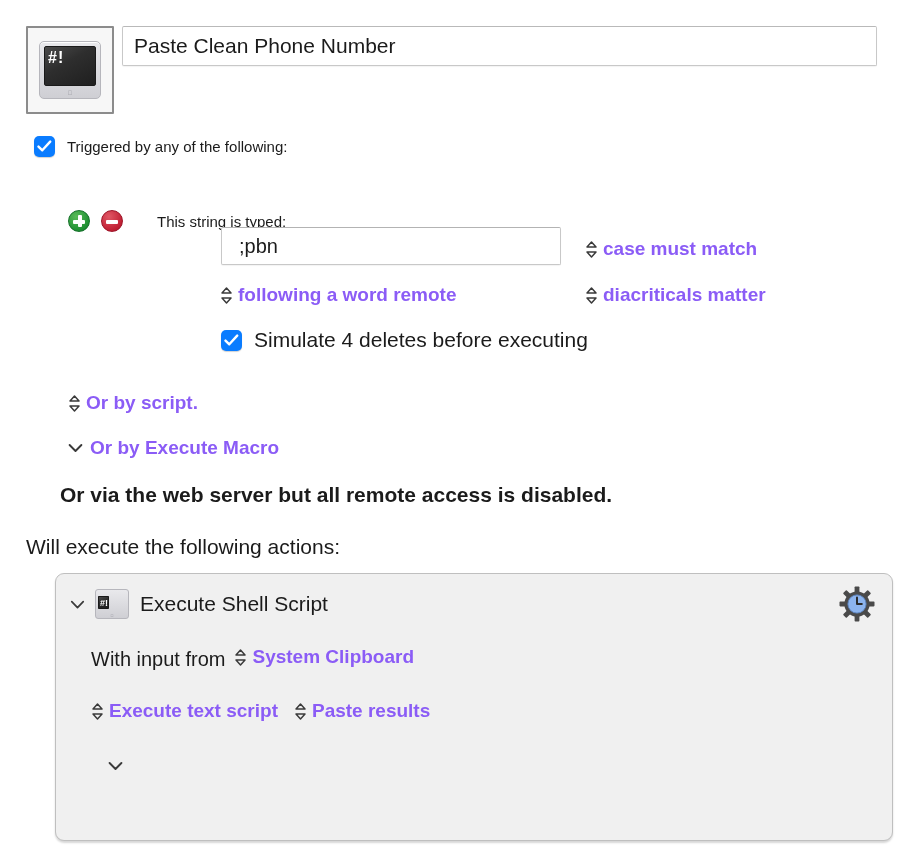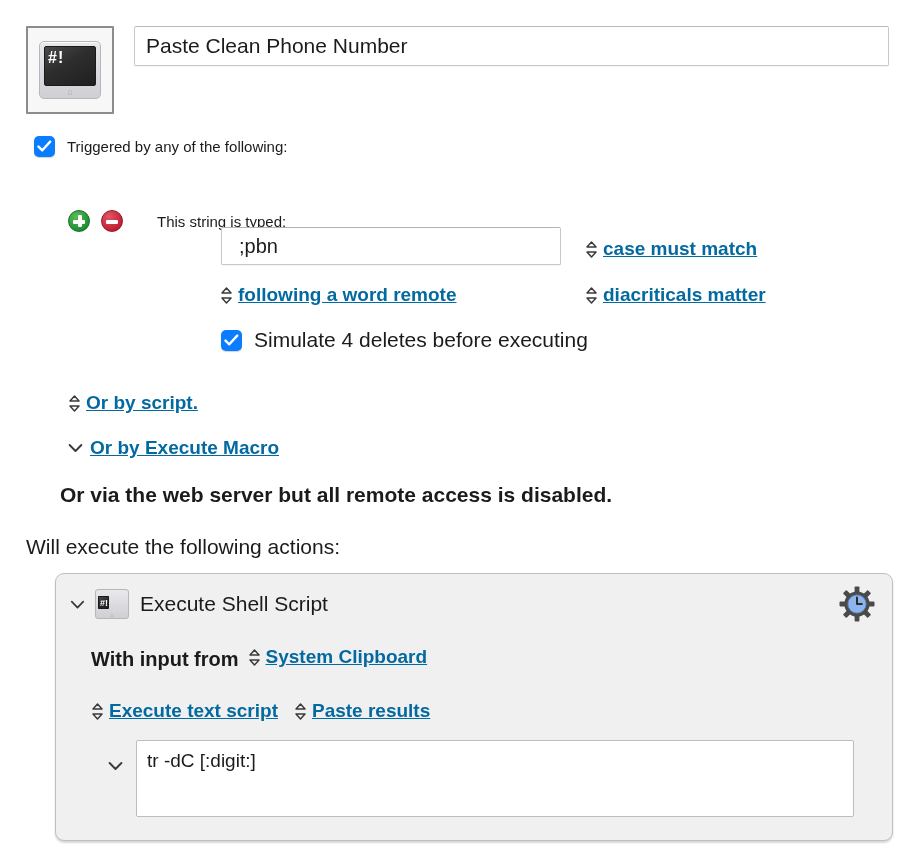--- a/index.html
+++ b/index.html
@@ -46,21 +46,21 @@
     line-height: 1;
     padding: 3px 0 0 3px;
     letter-spacing: 1px;
   }
   .crt .base {
     position: absolute; left: 0; right: 0; bottom: 2px;
     text-align: center; font-size: 6px; color: #8e8e95; line-height: 1;
   }
 
   .title-field {
-    margin-left: 20px;
+    margin-left: 8px;
     width: 755px; height: 40px;
     background: #ffffff;
     border: 1px solid #c8c8c8;
     border-top-color: #b9b9b9;
     border-radius: 2px;
     display: flex; align-items: center;
     padding: 0 11px;
     font-size: 21px;
     color: #1b1b1b;
     box-shadow: 0 1px 1px rgba(0,0,0,0.05);
@@ -73,21 +73,21 @@
     width: 21px; height: 21px;
     border-radius: 5px;
     background: #0a7cff;
     position: relative;
     flex: none;
     box-shadow: 0 1px 1px rgba(0,0,0,0.18);
   }
   .checkbox svg { position: absolute; left: 3px; top: 3px; }
 
   .label-reg { font-size: 15px; font-weight: 400; color: #1b1b1b; }
-  .label-bold { font-size: 19px; font-weight: 700; color: #0369a1; text-decoration: underline; }
+  .label-bold { font-size: 19px; font-weight: 700; color: #8b5cf6; }
 
   
   .ud { display: inline-flex; flex-direction: column; align-items: center;
         justify-content: center; width: 13px; height: 20px; flex: none;
         margin-right: 5px; color: #3a3a3a; }
   .ud svg { display: block; }
 
   .dn { display: inline-flex; align-items: center; justify-content: center;
         width: 15px; height: 20px; flex: none; margin-right: 7px; color: #3a3a3a; }
 
@@ -159,21 +159,21 @@
     color: #ffffff; font-size: 9px; font-weight: 700; line-height: 1;
     padding: 1px 0 0 1px;
   }
   .crt-sm .base { position: absolute; left:0; right:0; bottom:0; text-align:center; font-size:4px; color:#8e8e95; line-height:1; }
 
   #action-title { font-size: 21px; font-weight: 400; margin-left: 11px; }
 
   #gear-clock { position: absolute; right: 17px; top: 12px; width: 36px; height: 36px; }
 
   #input-from-row  { position: absolute; left: 35px; top: 72px; display: flex; align-items: baseline; }
-  #input-from-row .pre { font-size: 20px; font-weight: 700; margin-right: 9px; }
+  #input-from-row .pre { font-size: 20px; font-weight: 400; margin-right: 9px; }
 
   #script-mode-row { position: absolute; left: 35px; top: 126px; display: flex; align-items: center; }
   #script-mode-row .gap { width: 16px; }
 
   #script-box {
     position: absolute; left: 80px; top: 166px;
     width: 718px; height: 77px;
     background: #ffffff;
     border: 1px solid #bdbdbd;
     border-radius: 2px;
@@ -360,18 +360,15 @@
         <span class="label-bold">Paste results</span>
       </span>
     </div>
 
     <div id="script-disclosure">
       <svg width="15" height="10" viewBox="0 0 15 10">
         <path d="M1.6 2 L7.5 8 L13.4 2" fill="none" stroke="currentColor" stroke-width="1.9" stroke-linecap="round" stroke-linejoin="round"></path>
       </svg>
     </div>
 
-    <div id="script-box">
-      <span>tr -dC [:digit:]</span>
-    </div>
 
   </div>
 </div>
 
 </body></html>

